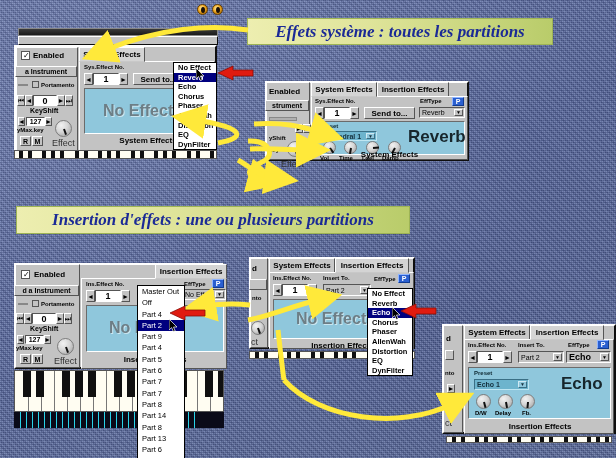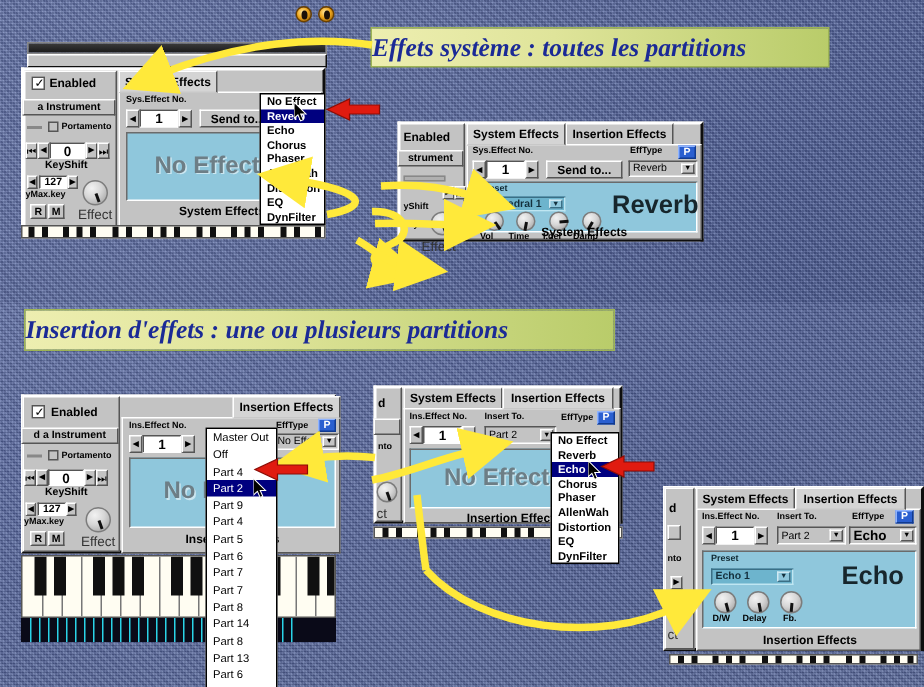--- a/index.html
+++ b/index.html
@@ -127,21 +127,21 @@
   }
   .knob::after {
     content:""; position:absolute; left:50%; top:50%;
     width:2px; height:6px; background:#111; transform-origin:50% 0%;
   }
   
   .banner {
     position:absolute;
     background:linear-gradient(90deg,#edeeb0 0%, #dfe49a 40%, #b9cc6a 100%);
     border:1px solid #9db355;
-    display:flex; align-items:center; 
+    display:flex; align-items:center; justify-content:center;
   }
   .banner span {
     font-family:"Liberation Serif", serif;
     font-style:italic; font-weight:bold; color:#1b2a96;
     white-space:nowrap;
   }
   
   .piano { position:absolute; background:#fffdf2; border:1px solid #555; overflow:hidden; }
   .piano .blacks { position:absolute; inset:0; }
   .piano .bk { position:absolute; top:0; background:#101010; }

